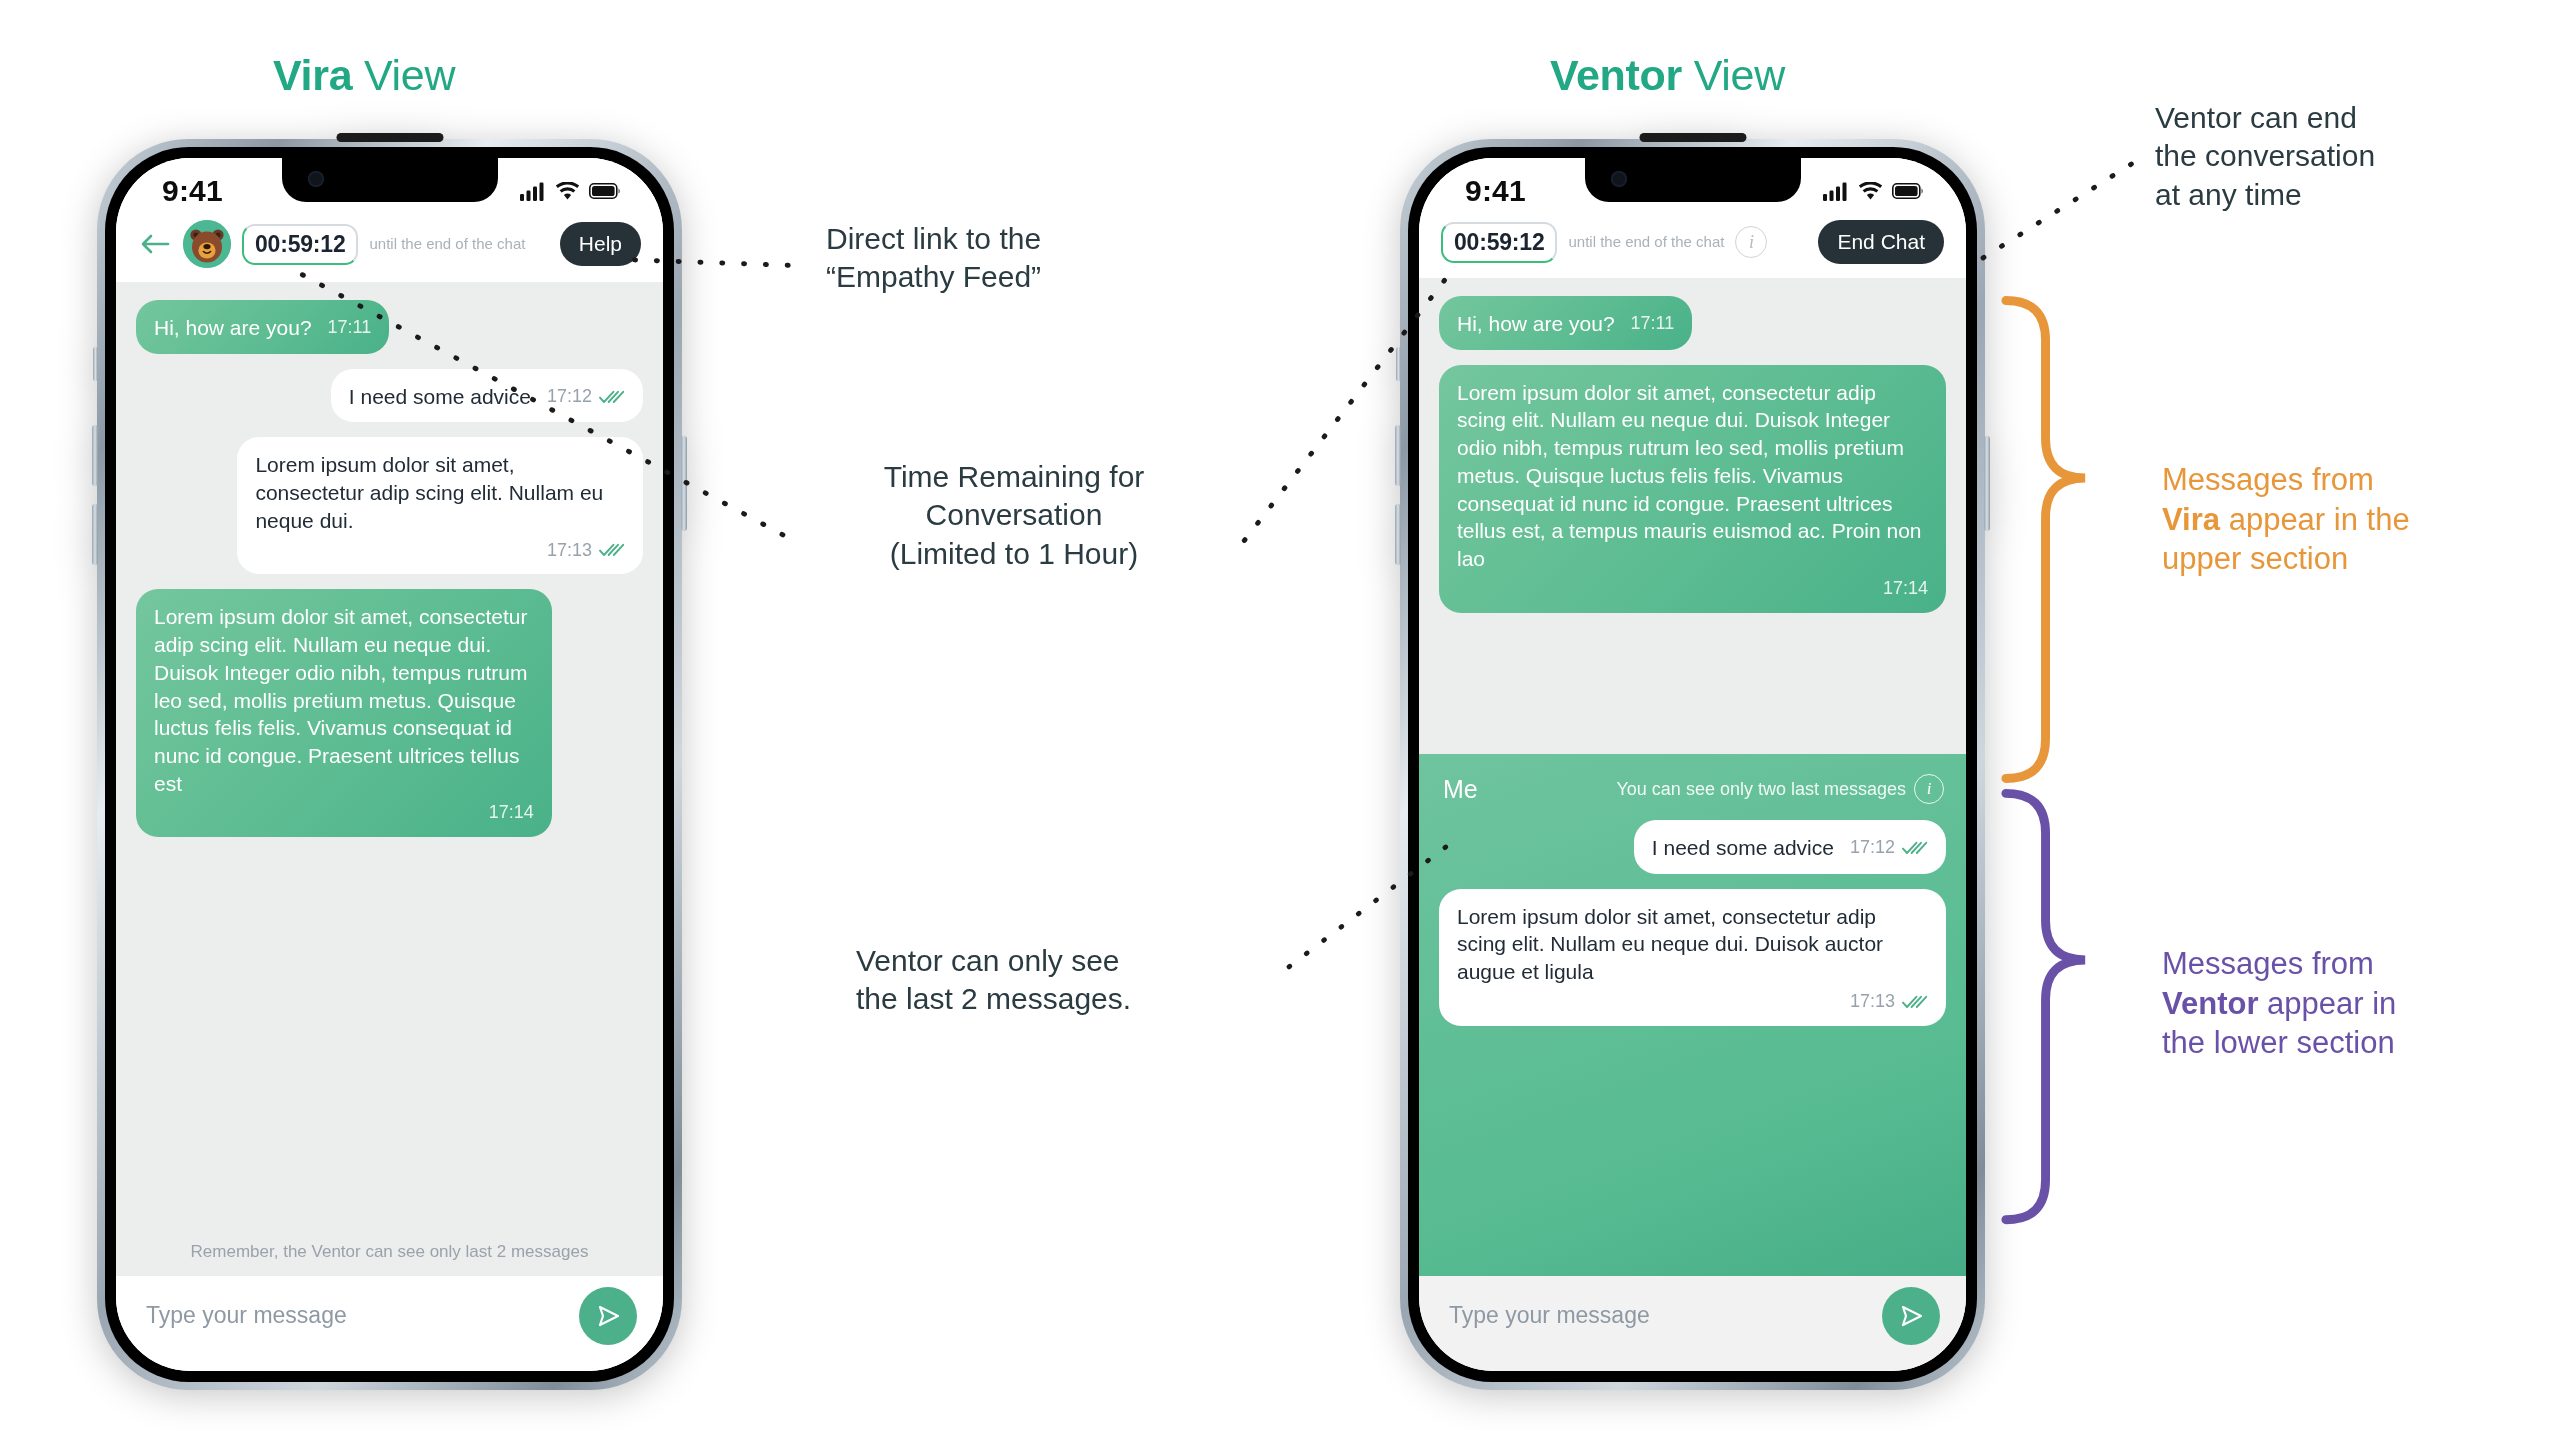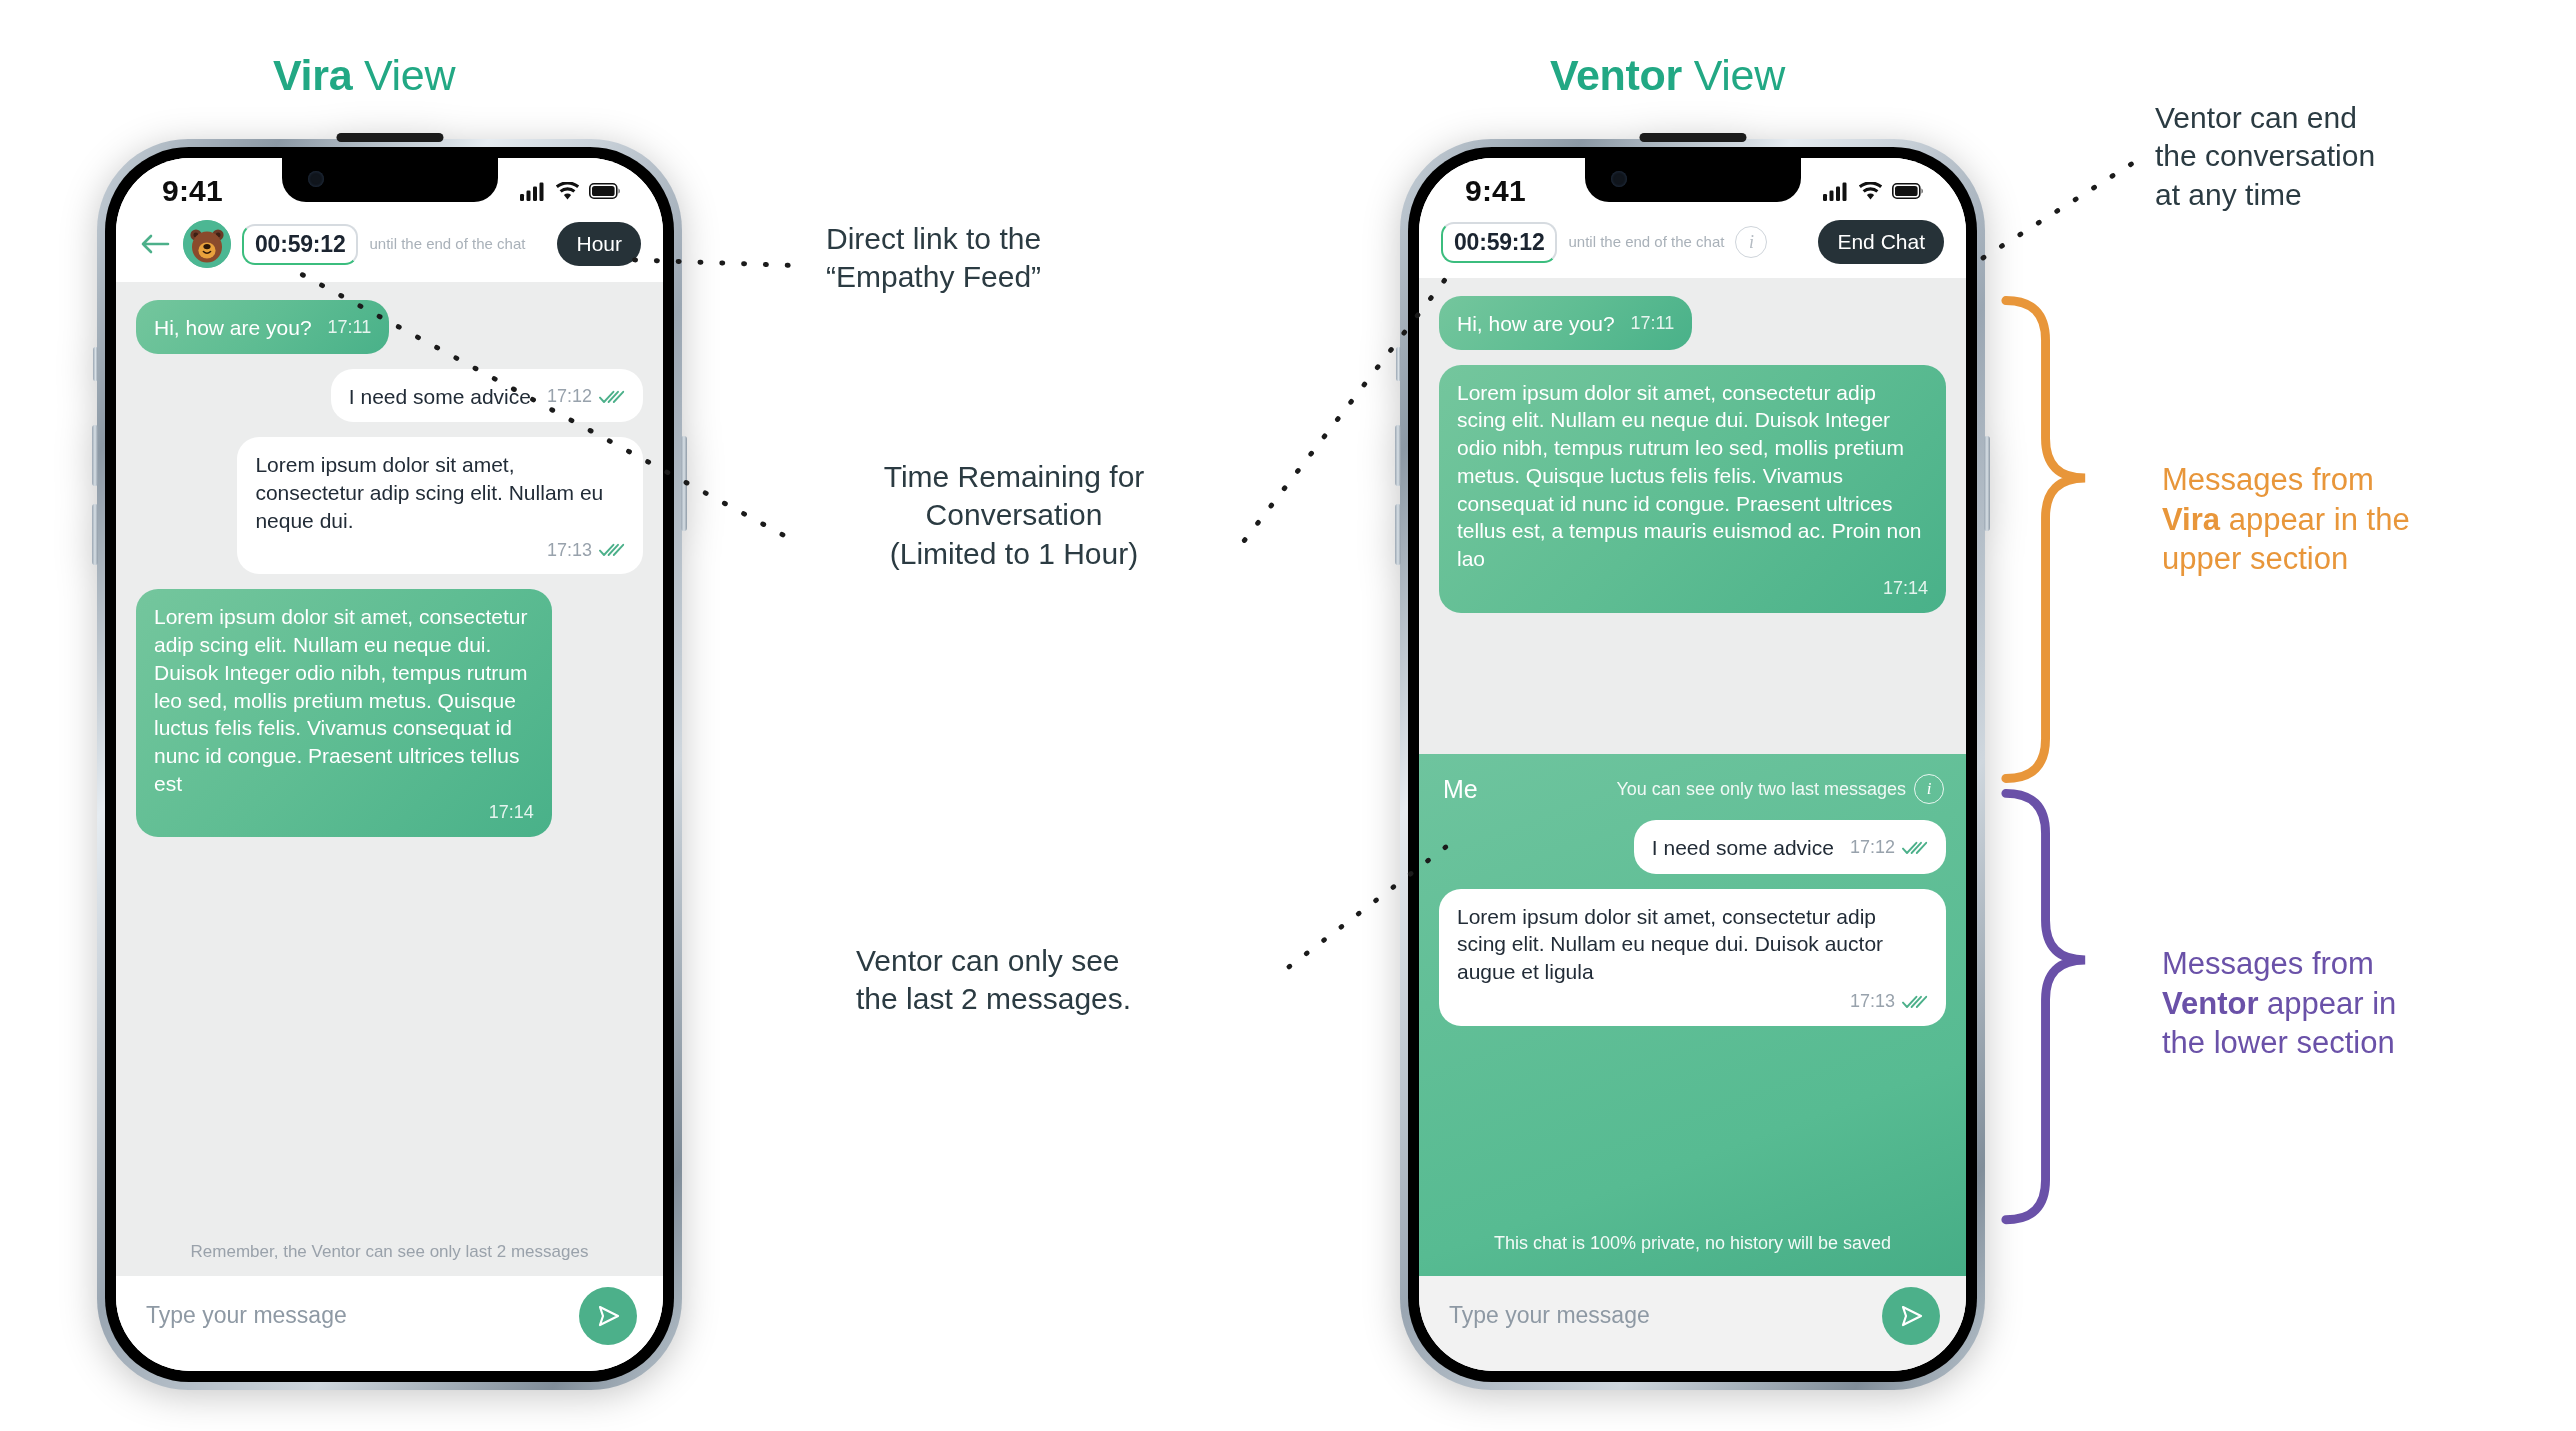--- a/index.html
+++ b/index.html
@@ -382,21 +382,21 @@
             <ellipse cx="35.2" cy="15" rx="2.4" ry="2.4" fill="#3d2014"></ellipse>
             <ellipse cx="24" cy="27" rx="15" ry="15.5" fill="#8a4a2c"></ellipse>
             <ellipse cx="24" cy="30.5" rx="8.6" ry="8" fill="#e8a13c"></ellipse>
             <ellipse cx="24" cy="26.6" rx="3.6" ry="2.7" fill="#2c1608"></ellipse>
             <path d="M20.4 31.5q3.6 3.4 7.2 0" stroke="#2c1608" stroke-width="1.5" fill="none" stroke-linecap="round"></path>
           </svg>
         </div>
         <div class="timer-pill">00:59:12</div>
         <div class="timer-caption">until  the end
 of the chat</div>
-        <button class="header-btn">Hour</button>
+        <button class="header-btn">Help</button>
       </div>
 
       <div class="chat-body">
         <div class="bubble b-green b-inline">
           <div class="txt">Hi, how are you?</div>
           <div class="meta inline">
             <span>17:11</span>
           </div>
         </div>
 
@@ -535,21 +535,20 @@
             <span class="ticks">
               <svg width="26" height="14" viewBox="0 0 26 14">
                   <path d="M1 7.6l4 4.4L14.4 1.8" stroke="#4cb08a" stroke-width="1.9" fill="none" stroke-linecap="round" stroke-linejoin="round"></path>
                   <path d="M9.6 12l9.4-10.2" stroke="#4cb08a" stroke-width="1.9" fill="none" stroke-linecap="round"></path>
                   <path d="M14.8 12l9.4-10.2" stroke="#4cb08a" stroke-width="1.9" fill="none" stroke-linecap="round"></path>
                 </svg>
             </span>
           </div>
         </div>
 
-        <div class="me-footer">This chat is 100% private, no history will be saved</div>
       </div>
 
       <div class="input-bar tinted">
         <div class="input-placeholder">Type your message</div>
         <div class="send-btn">
           <svg width="30" height="30" viewBox="0 0 30 30">
               <path d="M7 6 L25 15 L7 24 L10 15 Z" fill="none" stroke="#fff" stroke-width="2.2" stroke-linejoin="round"></path>
             </svg>
         </div>
       </div>

